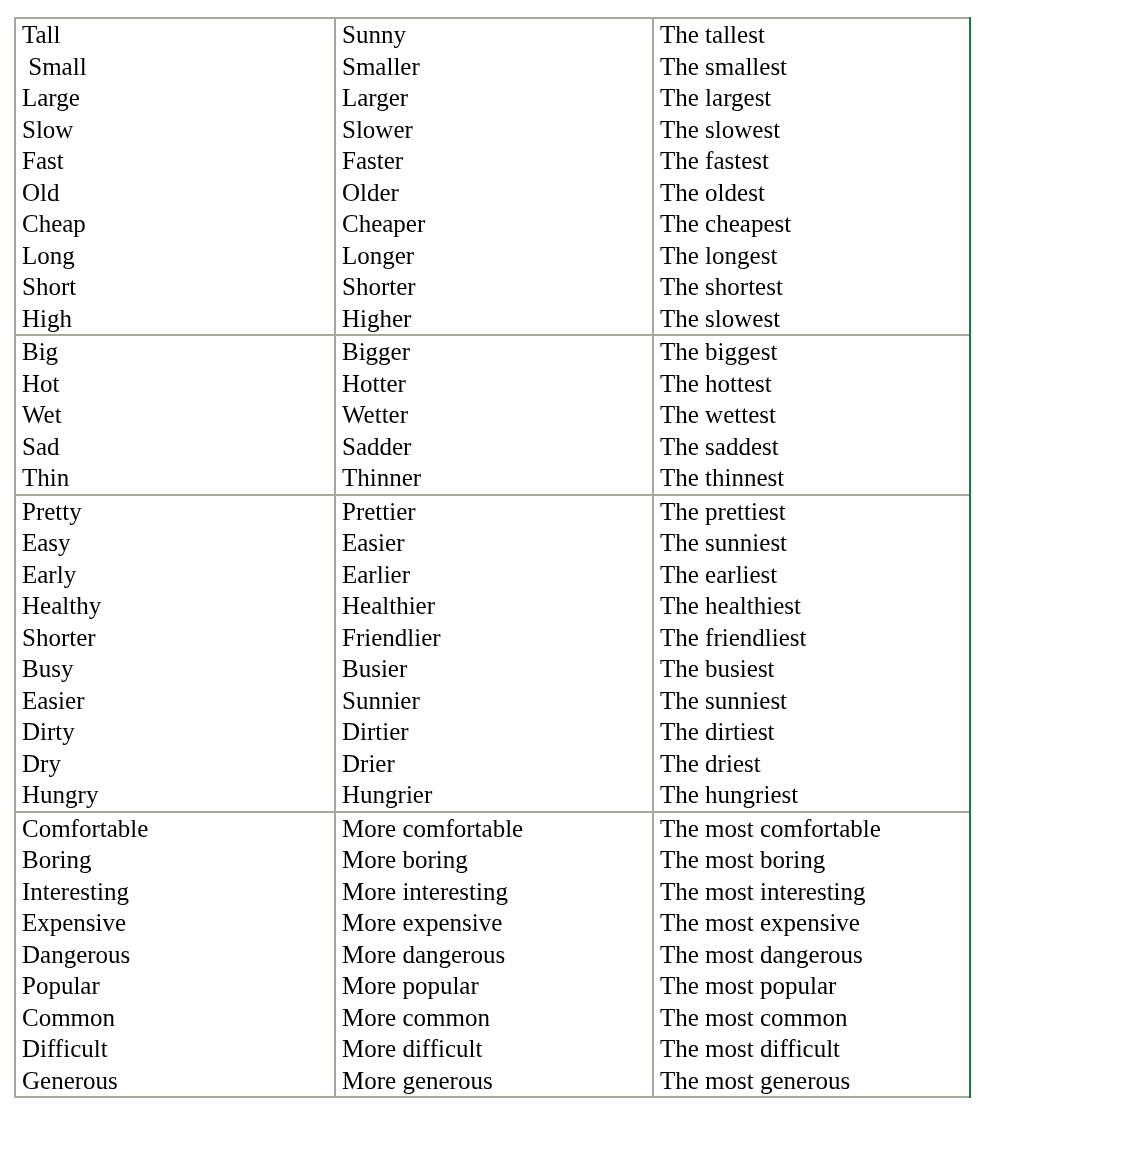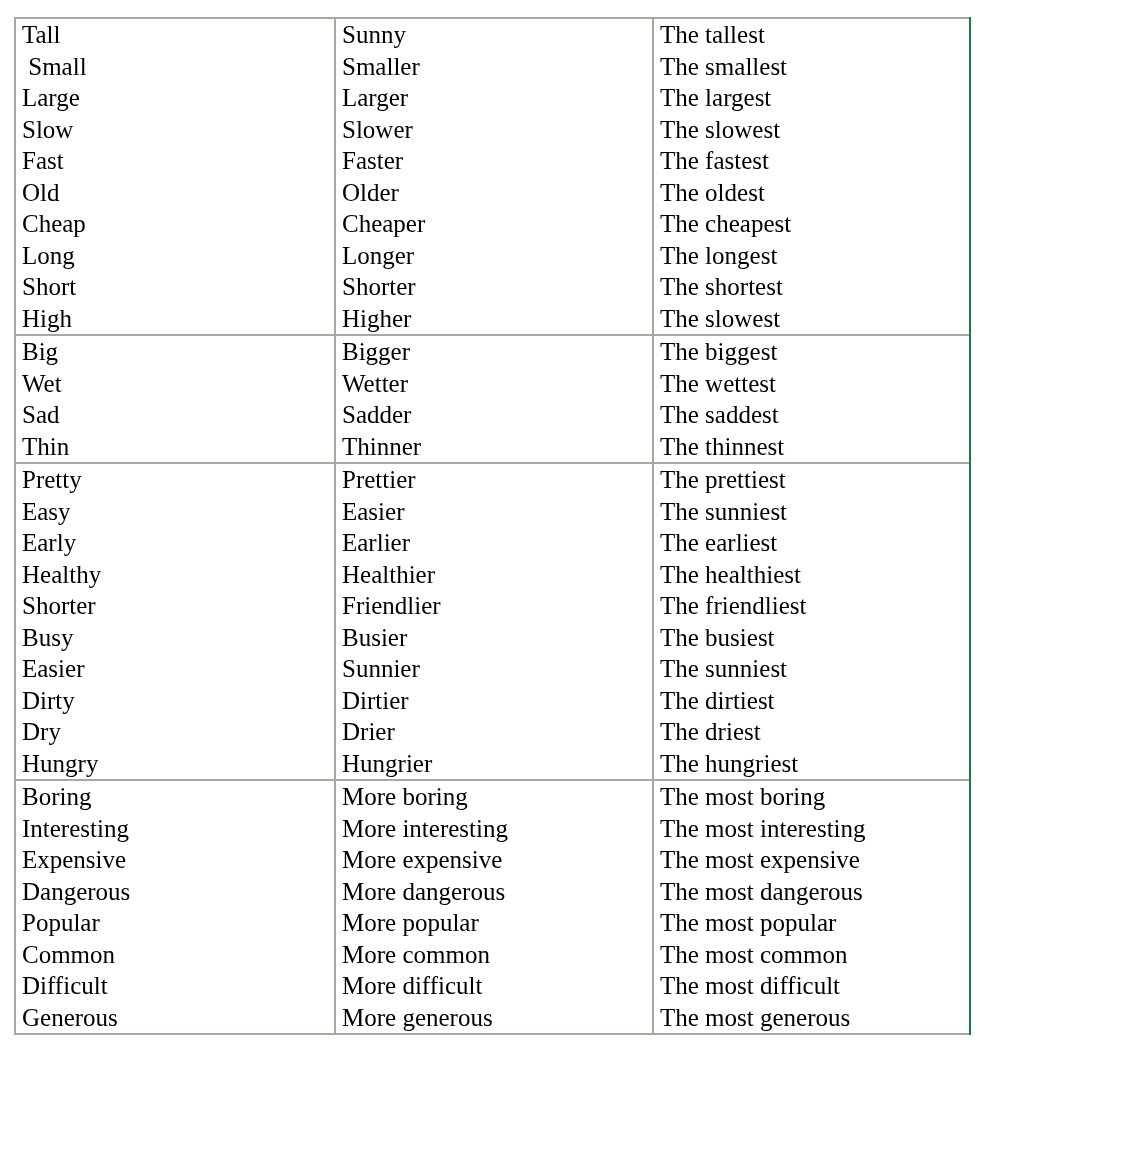--- a/index.html
+++ b/index.html
@@ -127,20 +127,25 @@
           <td>The slowest</td>
         </tr>
       </tbody>
       <tbody>
         <tr>
           <td>Big</td>
           <td>Bigger</td>
           <td>The biggest</td>
         </tr>
         <tr>
+          <td>Hot</td>
+          <td>Hotter</td>
+          <td>The hottest</td>
+        </tr>
+        <tr>
           <td>Wet</td>
           <td>Wetter</td>
           <td>The wettest</td>
         </tr>
         <tr>
           <td>Sad</td>
           <td>Sadder</td>
           <td>The saddest</td>
         </tr>
         <tr>
@@ -196,20 +201,25 @@
           <td>The driest</td>
         </tr>
         <tr>
           <td>Hungry</td>
           <td>Hungrier</td>
           <td>The hungriest</td>
         </tr>
       </tbody>
       <tbody>
         <tr>
+          <td>Comfortable</td>
+          <td>More comfortable</td>
+          <td>The most comfortable</td>
+        </tr>
+        <tr>
           <td>Boring</td>
           <td>More boring</td>
           <td>The most boring</td>
         </tr>
         <tr>
           <td>Interesting</td>
           <td>More interesting</td>
           <td>The most interesting</td>
         </tr>
         <tr>

